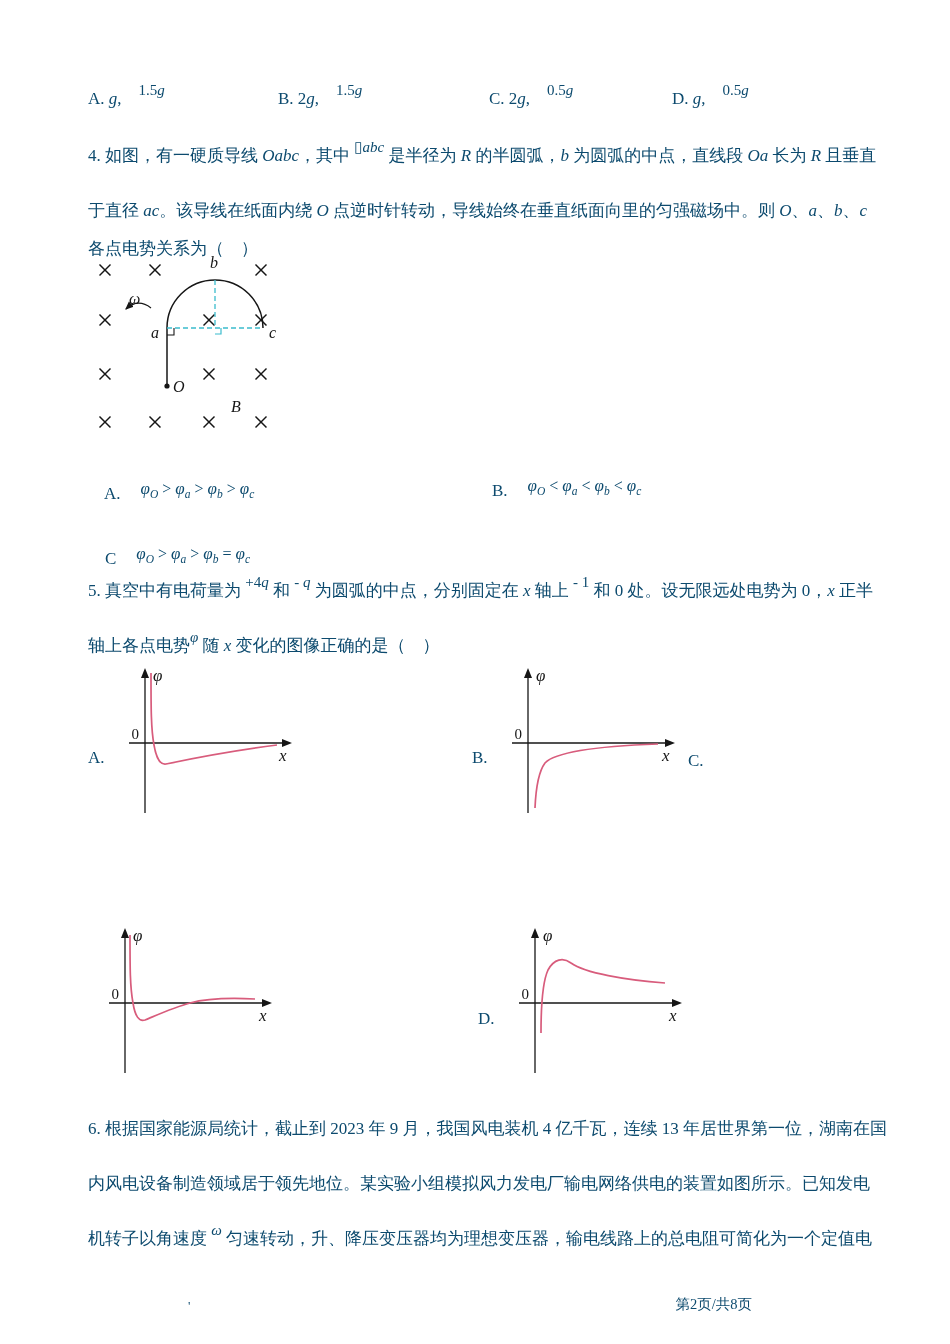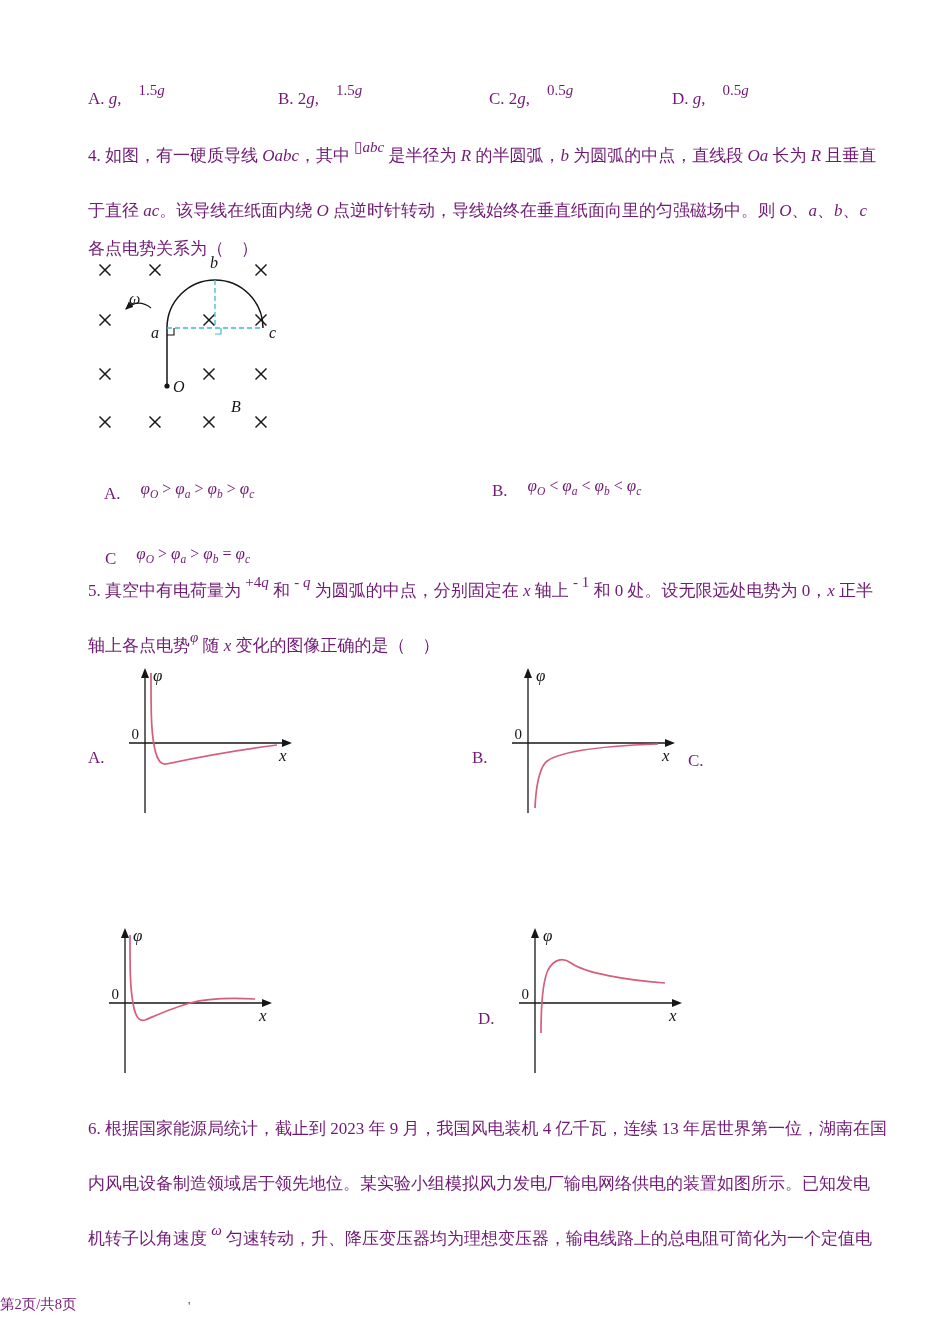--- a/index.html
+++ b/index.html
@@ -1,38 +1,38 @@
 <!DOCTYPE html>
 <html><head>
 <meta charset="utf-8">
 <style>
   html,body{margin:0;padding:0;background:#ffffff;}
   .page{
     position:relative;width:950px;height:1344px;margin:0 auto;background:#ffffff;
-    font-family:"Liberation Serif","DejaVu Serif",serif;color:#701a75;font-size:17px;
+    font-family:"Liberation Serif","DejaVu Serif",serif;color:#0c4a6e;font-size:17px;
     overflow:hidden;
   }
   .abs{position:absolute;white-space:pre;line-height:26px;}
   .v{font-style:italic;}
   .r{position:relative;top:-9px;font-size:15px;}
   .sb{font-size:11.5px;font-style:italic;vertical-align:-4px;}
   .op{font-size:16px;}
   .formula{display:inline-block;position:relative;top:-5px;margin-left:20px;}
   .gapL .formula{}
   .graph{position:absolute;}
   .axis{stroke:#161616;stroke-width:1.3;}
   .axf{fill:#161616;}
   .curve{stroke:#d85c7c;stroke-width:1.7;fill:none;}
   .glabel{font-family:"Liberation Serif","DejaVu Serif",serif;font-style:italic;font-size:17px;fill:#161616;}
   .gzero{font-family:"Liberation Serif","DejaVu Serif",serif;font-size:15px;fill:#161616;}
   .flabel{font-family:"Liberation Serif","DejaVu Serif",serif;font-style:italic;font-size:16px;fill:#161616;}
   .solid{stroke:#161616;stroke-width:1.5;fill:none;}
   .teal{stroke:#3bbccd;stroke-width:1.3;fill:none;stroke-dasharray:5 3;}
   .tealSolid{stroke:#3bbccd;stroke-width:1.2;fill:none;}
-  .footer{position:absolute;left:0;top:1295px;width:752px;text-align:left;font-size:14.5px;}
+  .footer{position:absolute;left:0;top:1295px;width:752px;text-align:right;font-size:14.5px;}
 </style>
 </head>
 <body>
 
 <div class="page">
 
   <div class="abs" style="left:88px;top:86px"><span>A. </span><span class="v">g</span><span>,    </span><span class="r">1.5</span><span class="r v">g</span></div>
   <div class="abs" style="left:278px;top:86px"><span>B. 2</span><span class="v">g</span><span>,    </span><span class="r">1.5</span><span class="r v">g</span></div>
   <div class="abs" style="left:489px;top:86px"><span>C. 2</span><span class="v">g</span><span>,    </span><span class="r">0.5</span><span class="r v">g</span></div>
   <div class="abs" style="left:672px;top:86px"><span>D. </span><span class="v">g</span><span>,    </span><span class="r">0.5</span><span class="r v">g</span></div>

